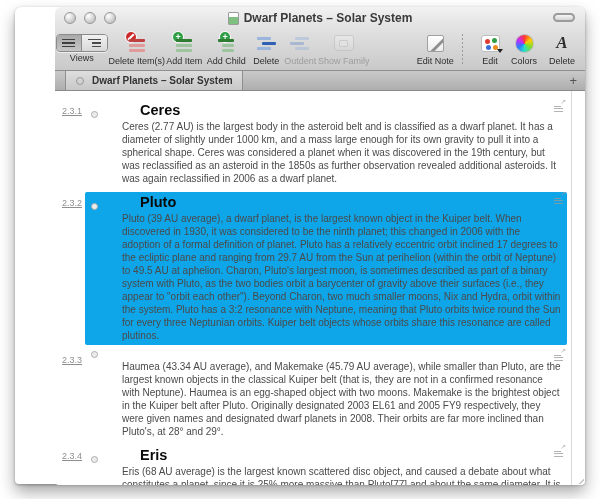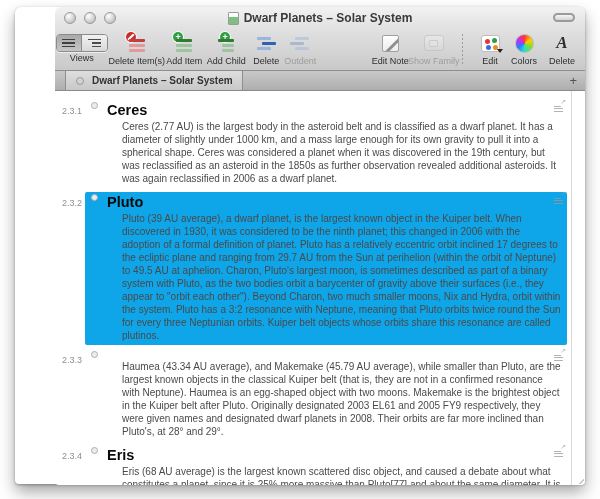--- a/index.html
+++ b/index.html
@@ -114,25 +114,25 @@
              padding:7px 0 0 0; border-radius:0 0 4px 4px; }
   .scroll-edge { position:absolute; top:0; right:13px; bottom:0; width:1px; background:#d8d8d8; }
   .grip { position:absolute; right:1px; bottom:1px; width:13px; height:13px; overflow:hidden; }
   .grip i { position:absolute; width:20px; height:1px; background:#b0b0b0;
             box-shadow:0 1px 0 #fff; transform:rotate(-45deg); }
   .grip i:nth-child(1){left:2px;top:9px;} .grip i:nth-child(2){left:6px;top:11px;}
   .grip i:nth-child(3){left:10px;top:13px;}
 
   .section { display:flex; padding:2px 0; }
   .sec-num { width:30px; flex:0 0 30px; padding-left:7px; padding-top:6px;
-             font-size:9px; color:#8f8f8f; }
+             font-size:9px; color:#8f8f8f;text-decoration:underline; }
   .sec-row { flex:1; margin-right:18px; border-radius:2px; padding:2px 6px 3px 6px;
              position:relative; }
   .sec-row.selected { background:#0ea5e9; }
-  .title-line { display:flex; align-items:flex-start; }
+  .title-line { display:flex; align-items:flex-end;gap:33px; }
   .bullet { width:7px; height:7px; border-radius:50%; background:#ececec;
             border:1px solid #adadad; margin-right:9px; flex:0 0 7px; }
   .sec-title { font-size:14.5px; font-weight:bold; color:#0a0a0a; }
   .note-glyph { position:absolute; right:3px; top:4px; width:10px; height:9px; opacity:.75; }
   .note-glyph i { display:block; height:1px; background:#9a9a9a; margin-top:1.5px; }
   .note-glyph i:nth-child(1){width:7px;} .note-glyph i:nth-child(2){width:9px;}
   .note-glyph i:nth-child(3){width:9px;}
   .note-glyph::after { content:"↗"; position:absolute; right:-2px; top:-6px;
                        font-size:7px; color:#9a9a9a; }
   .sec-body { margin-left:31px; margin-top:2px; font-size:10px; line-height:13px;
@@ -232,32 +232,32 @@
         <div class="ic">
             <span class="stack out">
               <i></i>
               <i></i>
               <i></i>
             </span>
           </div>
         <span class="cap">Outdent</span>
       </div>
 
+      <div class="titem disabled" style="margin-left:8px">
+        <div class="ic">
+            <span class="family"></span>
+          </div>
+        <span class="cap">Show Family</span>
+      </div>
+
       <div class="titem" style="margin-left:56px">
         <div class="ic">
             <span class="note-sq"></span>
           </div>
         <span class="cap">Edit Note</span>
-      </div>
-
-      <div class="titem disabled" style="margin-left:8px">
-        <div class="ic">
-            <span class="family"></span>
-          </div>
-        <span class="cap">Show Family</span>
       </div>
 
       <span class="tsep"></span>
 
       <div class="titem">
         <div class="ic">
             <span class="label-sq">
               <b></b>
               <b></b>
               <b></b>

